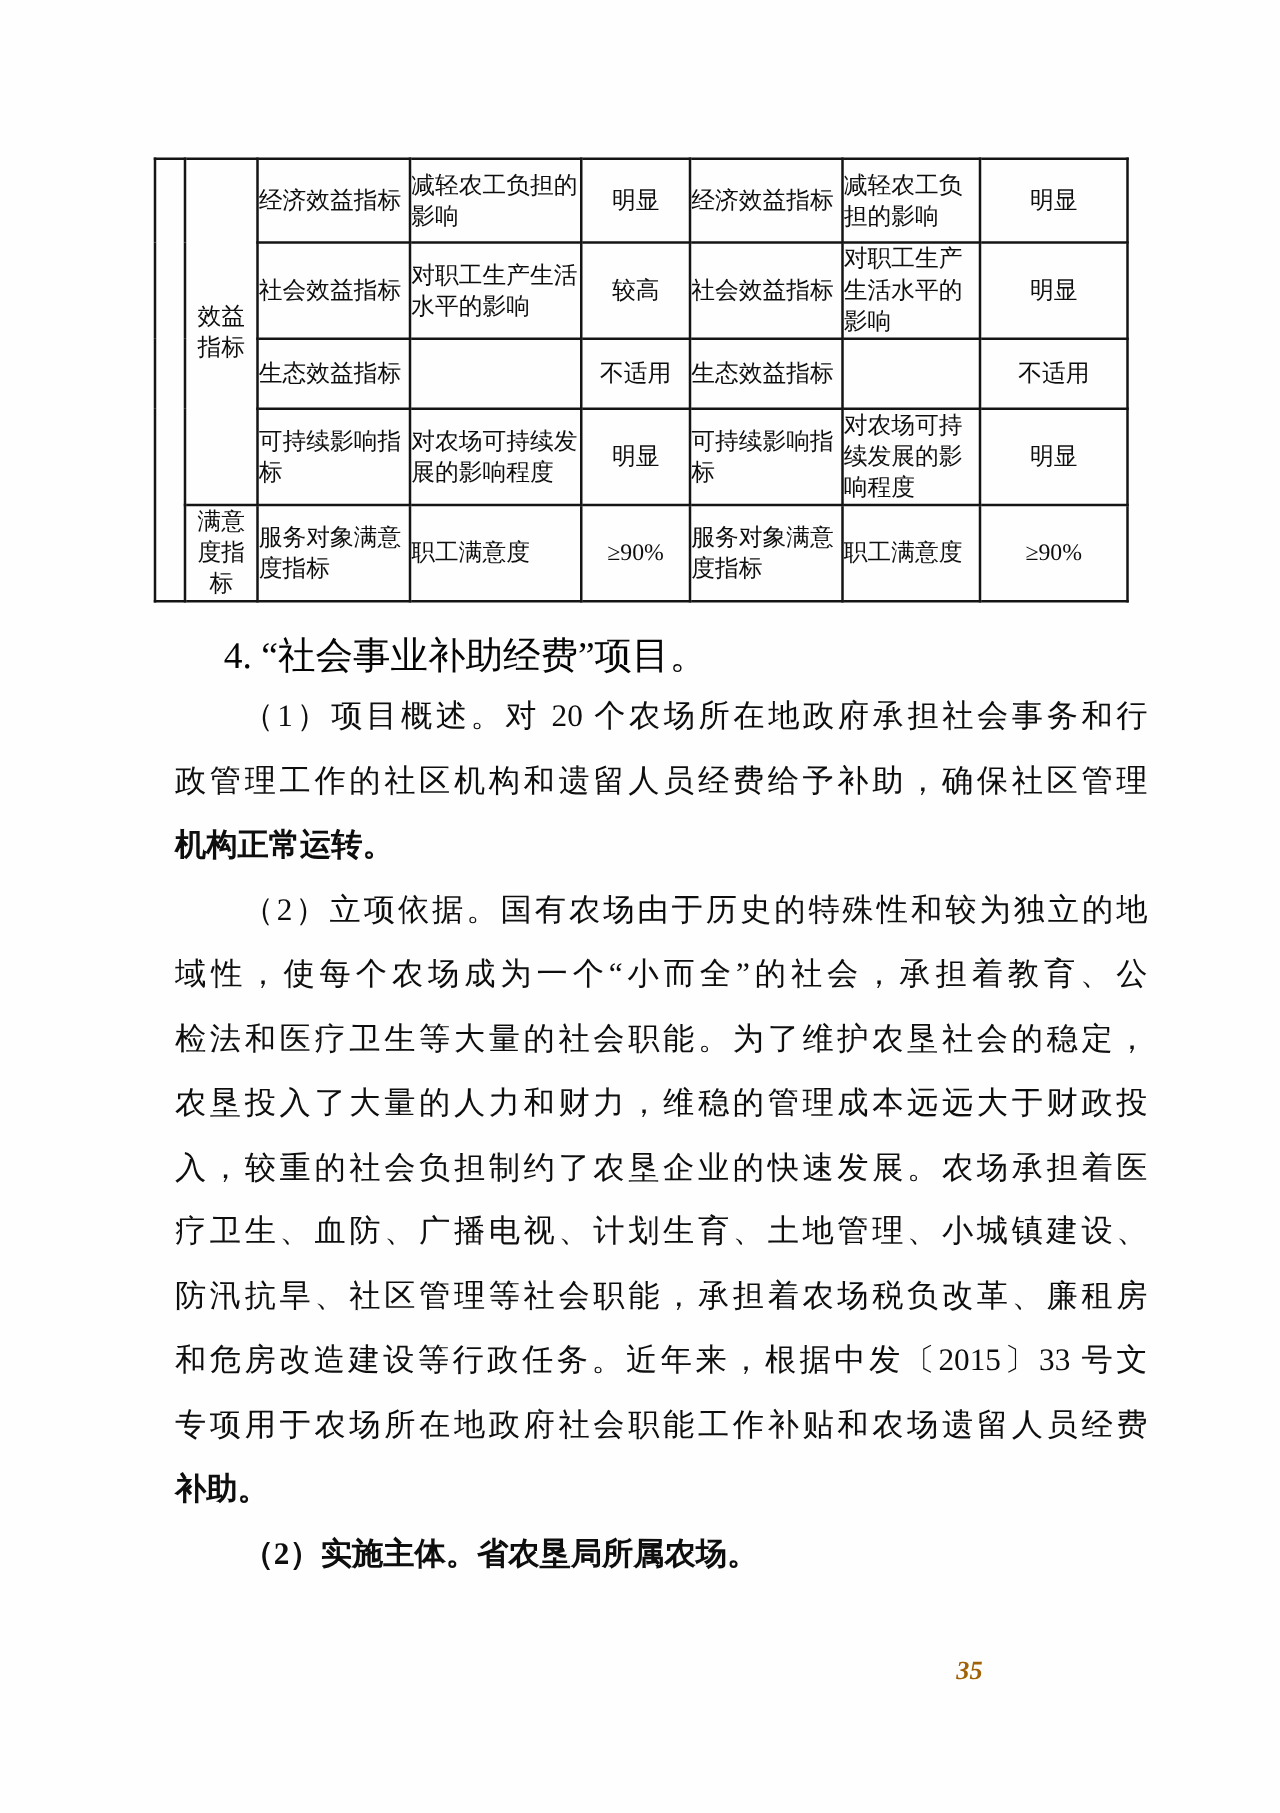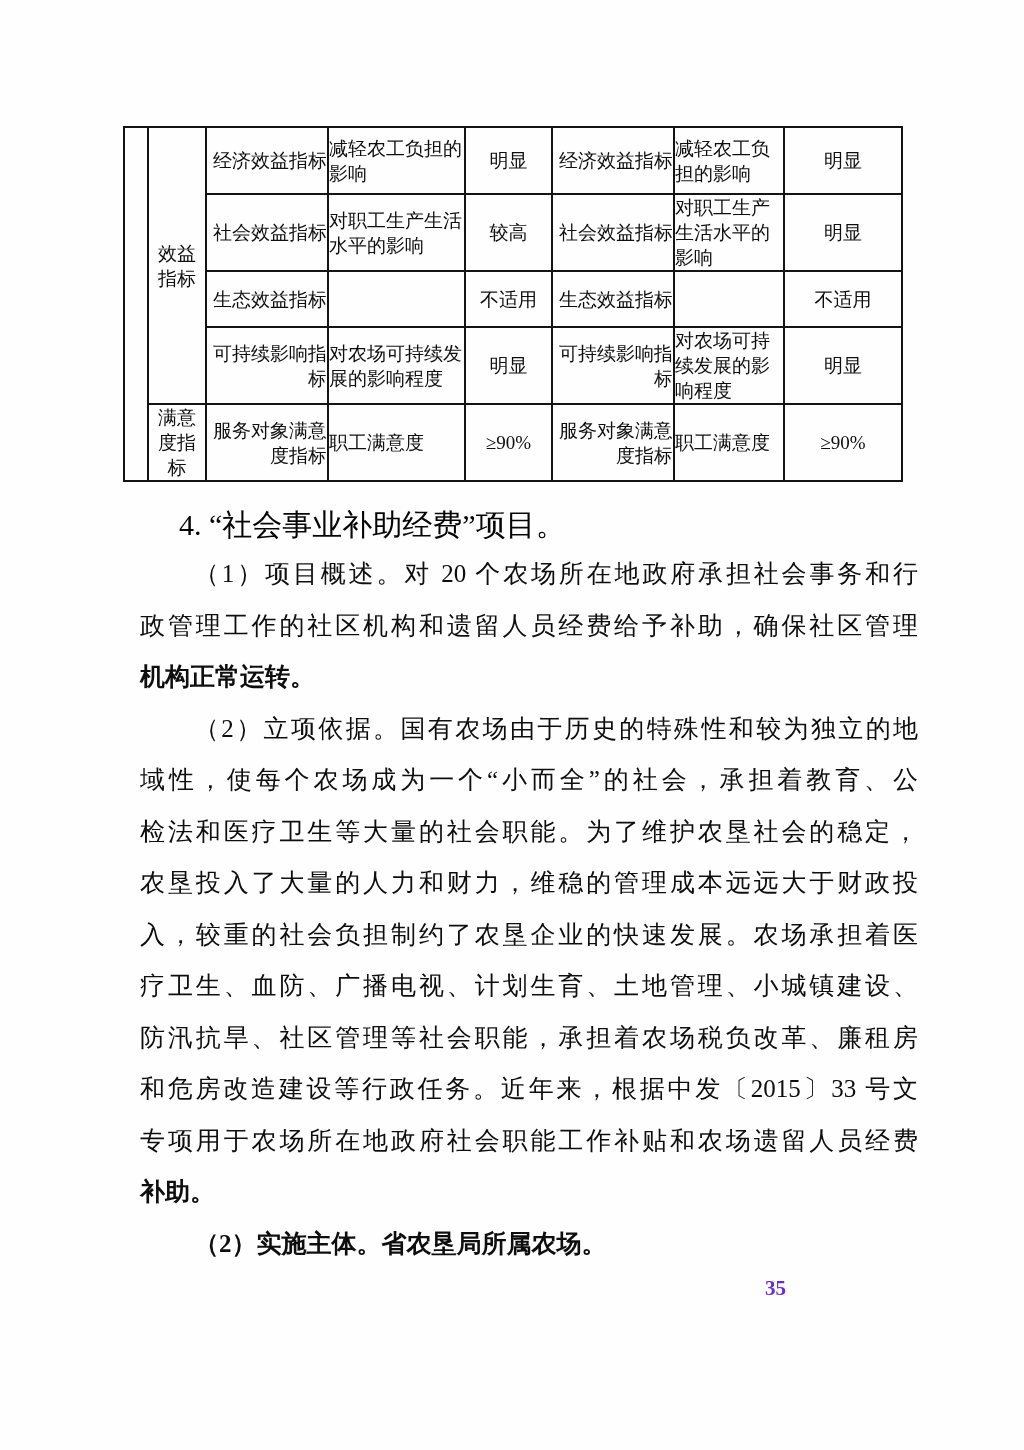--- a/index.html
+++ b/index.html
@@ -24,21 +24,21 @@
     word-break:break-all;
     overflow:hidden;
     padding:0;
   }
   tr.r1{height:67px}
   tr.r2{height:76px}
   tr.r3{height:56px}
   tr.r4{height:75px}
   tr.r5{height:76px}
   td.cell-group{text-align:center;font-size:20px;line-height:26px;font-family:Liberation Serif, serif;}
-  td.cell-name{text-align:right;padding:0 2px;border-radius:31px;}
+  td.cell-name{text-align:left;padding:0 2px;}
   td.cell-desc{text-align:left;padding:0 3px;}
   td.cell-value{text-align:center;font-size:20px;}
   
   .heading{
     position:absolute;left:123px;top:500px;width:778px;
     height:50px;line-height:50px;
     padding-left:56px;box-sizing:border-box;
     font-size:30px;font-weight:normal;color:#050505;
     white-space:nowrap;
   }
@@ -48,22 +48,22 @@
     font-size:25px;
   }
   .line{
     height:51.5px;line-height:51.5px;
     text-align:justify;text-align-last:justify;
   }
   .line.first{padding-left:54px;}
   .line.last{text-align:left;text-align-last:left;font-weight:bold;}
   
   .page-number{
-    position:absolute;left:765px;top:1276px;
-    font-size:21px;font-weight:bold;color:#6d28d9;
+    position:absolute;left:765px;top:1324px;
+    font-size:21px;font-weight:bold;color:#a16207;font-style:italic;
   }
 </style>
 </head>
 <body>
 
 <div class="page">
 
   <table class="report">
     <colgroup>
       <col style="width:24px">

